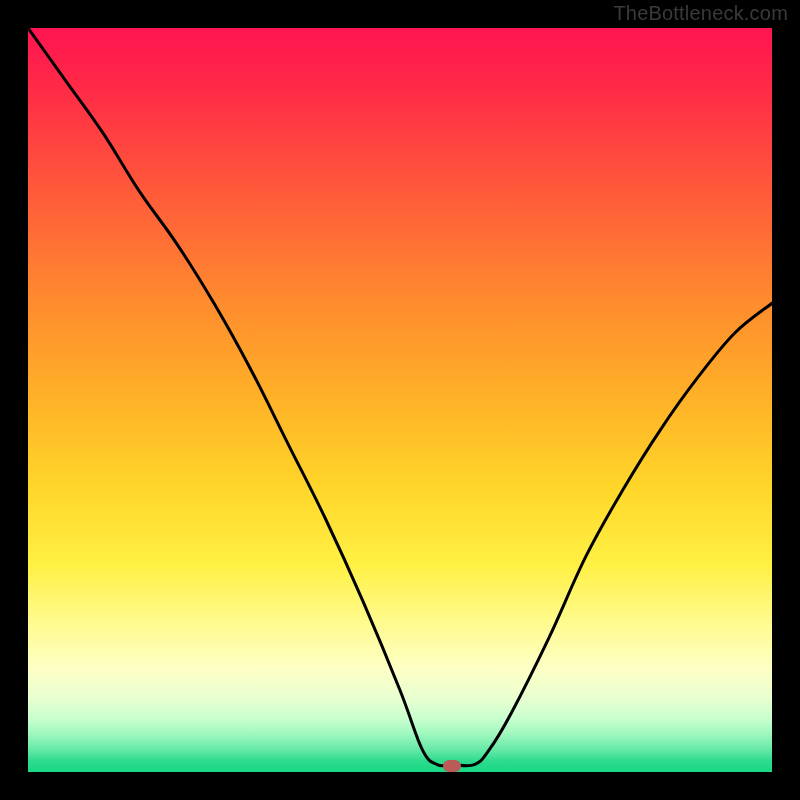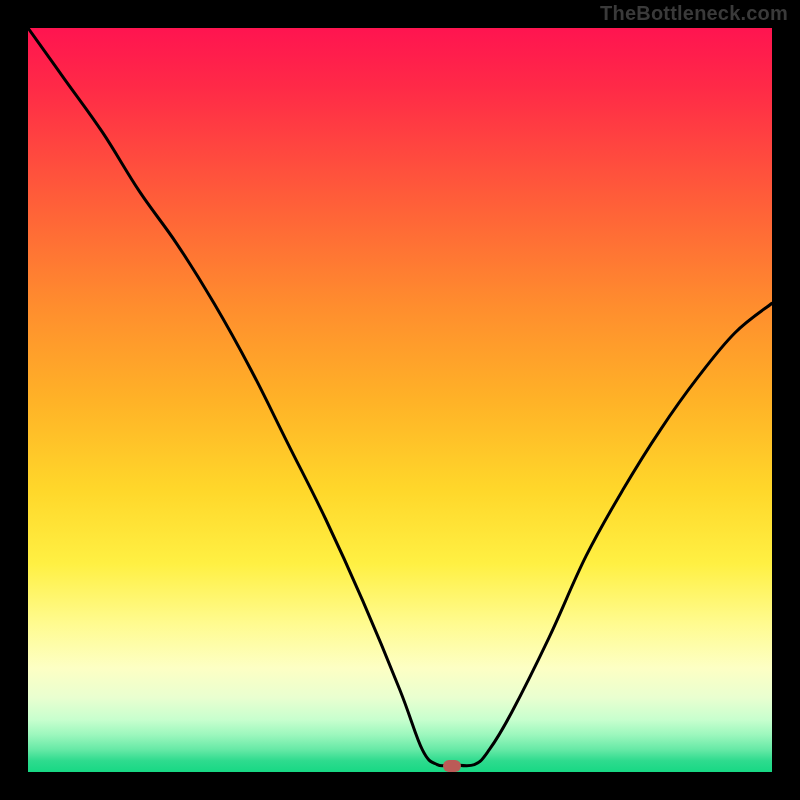--- a/index.html
+++ b/index.html
@@ -16,21 +16,21 @@
     width: 800px;
     height: 800px;
     background: #000000;
   }
   .attribution {
     position: absolute;
     top: 2px;
     right: 12px;
     color: #3a3a3a;
     font-size: 20px;
-    font-weight: bold;
+    font-weight: normal;
     letter-spacing: 0.2px;
   }
   .plot-area {
     position: absolute;
     left: 28px;
     top: 28px;
     width: 744px;
     height: 744px;
   }
   .gradient-bg {

